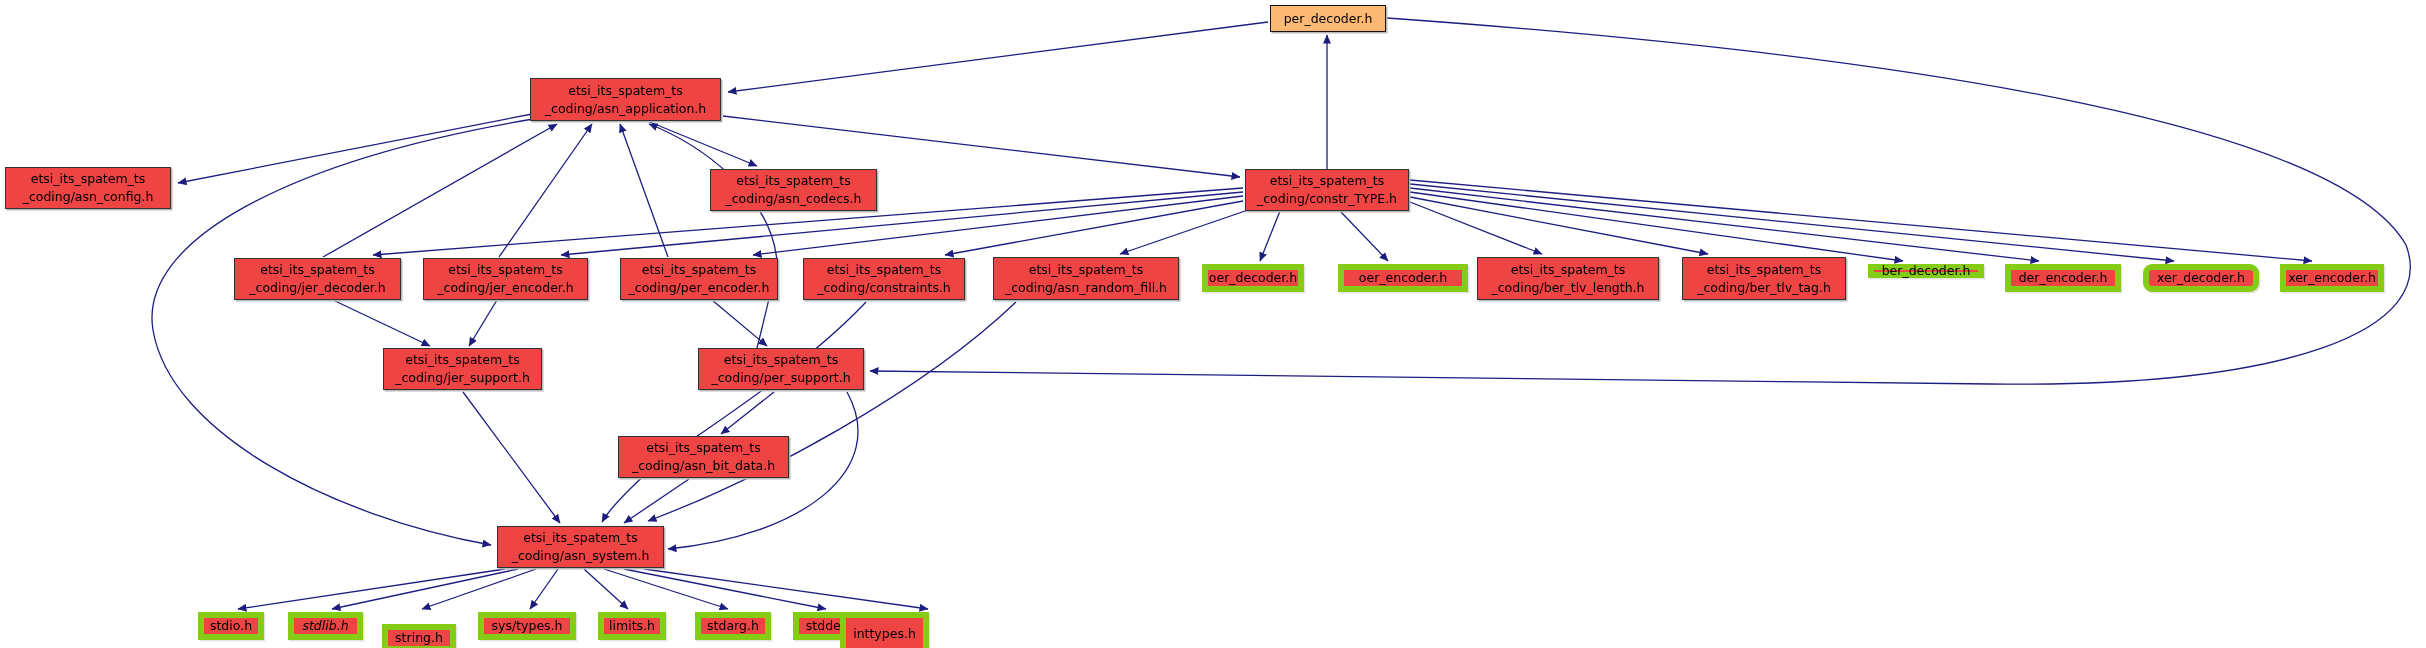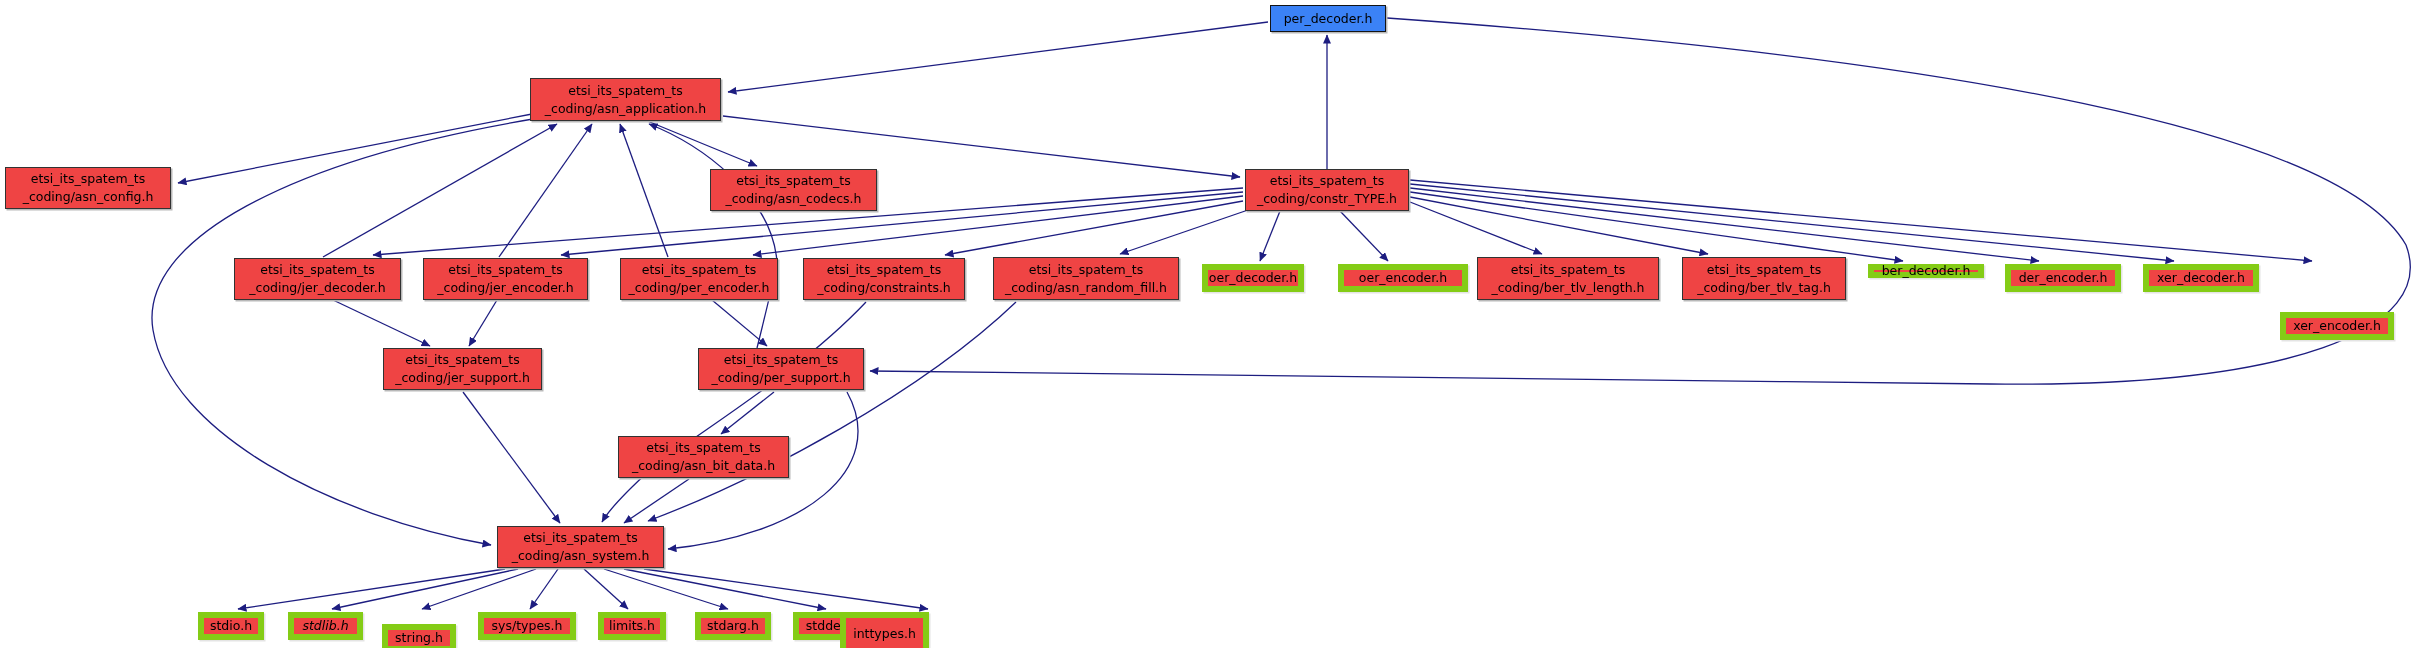--- a/index.html
+++ b/index.html
@@ -6,21 +6,21 @@
   #canvas{position:relative;width:2426px;height:648px;background:#ffffff;overflow:hidden;
           font-family:"DejaVu Sans","Liberation Sans",sans-serif;}
   #edges{position:absolute;left:0;top:0;width:2426px;height:648px;}
   .node{position:absolute;background:#ef4444;border:1.4px solid #323232;
         box-shadow:1.5px 1.5px 0 #b9b9b9;
         display:flex;flex-direction:column;align-items:center;justify-content:center;
         font-size:12.5px;line-height:1.42;color:#000;text-align:center;white-space:nowrap;
         box-sizing:border-box;z-index:2;}
   .node.clickable{cursor:pointer;}
   .node.ext{border:6px solid #84cc16;box-shadow:1.5px 1.5px 0 #e4e4e4;}
-  .node.root{background:#3b82f6;border:1.6px solid #141414;}
+  .node.root{background:#fdba74;border:1.6px solid #141414;}
   .lbl{display:block;pointer-events:none;}
   path.edge{fill:none;stroke:#1d1d80;stroke-width:1.3px;}
 </style>
 </head>
 <body>
 
 <div id="canvas">
 
   <svg id="edges" viewBox="0 0 2426 648" xmlns="http://www.w3.org/2000/svg">
     <defs>
@@ -126,24 +126,24 @@
   <div class="node clickable" style="left:1682px;top:257px;width:164px;height:43px;">
     <span class="lbl">etsi_its_spatem_ts</span>
     <span class="lbl">_coding/ber_tlv_tag.h</span>
   </div>
   <div class="node ext" style="left:1868px;top:264px;width:116px;height:14px;">
     <span class="lbl">ber_decoder.h</span>
   </div>
   <div class="node ext" style="left:2005px;top:264px;width:116px;height:28px;">
     <span class="lbl">der_encoder.h</span>
   </div>
-  <div class="node ext" style="left:2143px;top:264px;width:116px;height:28px;">
+  <div class="node ext" style="left:2143px;top:264px;width:116px;height:28px;border-radius:9px;">
     <span class="lbl">xer_decoder.h</span>
   </div>
-  <div class="node ext" style="left:2280px;top:264px;width:114px;height:28px;margin-top:48px;">
+  <div class="node ext" style="left:2280px;top:264px;width:104px;height:28px;">
     <span class="lbl">xer_encoder.h</span>
   </div>
 
   <div class="node clickable" style="left:383px;top:348px;width:159px;height:42px;">
     <span class="lbl">etsi_its_spatem_ts</span>
     <span class="lbl">_coding/jer_support.h</span>
   </div>
   <div class="node clickable" style="left:698px;top:348px;width:166px;height:42px;">
     <span class="lbl">etsi_its_spatem_ts</span>
     <span class="lbl">_coding/per_support.h</span>

